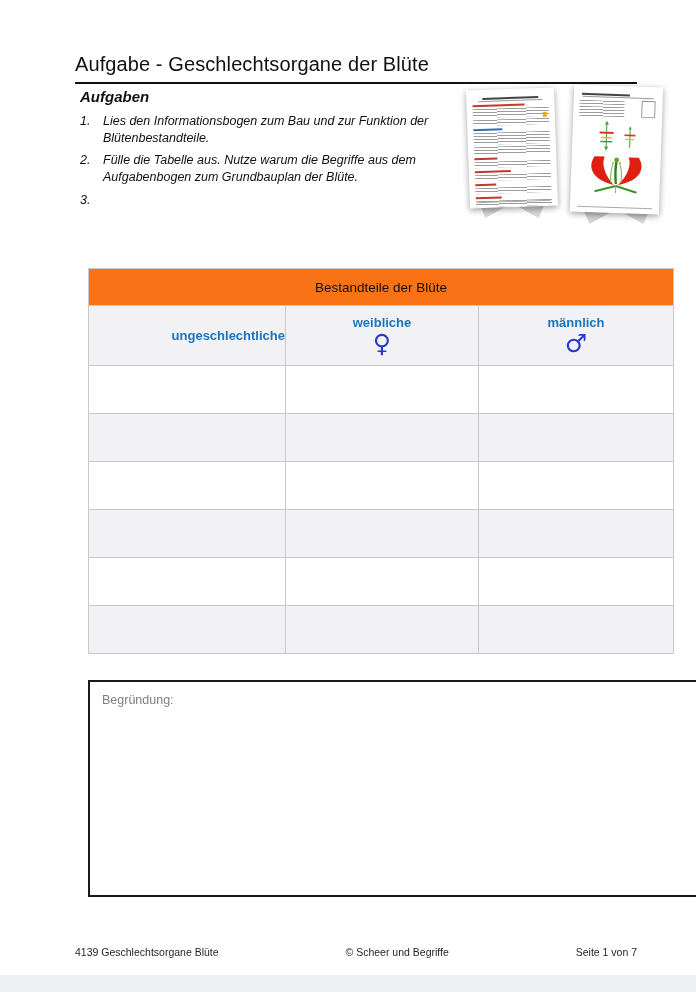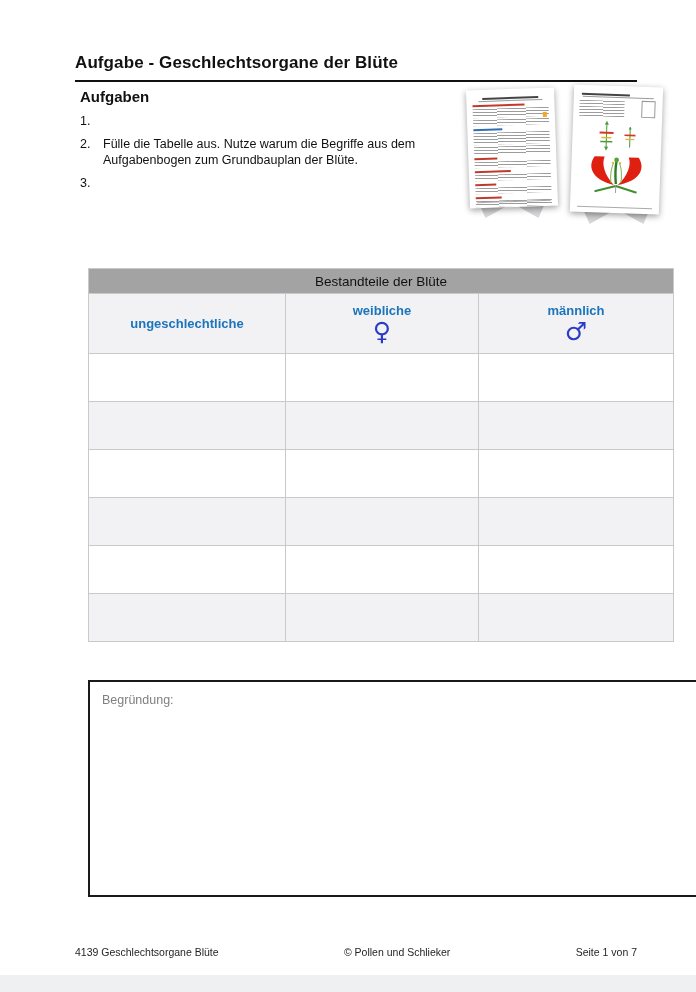--- a/index.html
+++ b/index.html
@@ -8,27 +8,27 @@
     width:696px;height:992px;background:#ffffff;
     font-family:"Liberation Sans","DejaVu Sans",sans-serif;
     color:#111;
     -webkit-font-smoothing:antialiased;
   }
   .page{position:relative;width:696px;height:992px;background:#fff;overflow:hidden;}
 
   
   .doc-title{
     position:absolute;left:75px;top:41px;width:562px;
-    font-size:17px;font-weight:bold;line-height:21px;
+    font-size:20px;font-weight:normal;line-height:21px;
     padding-bottom:7px;border-bottom:2px solid #111;
     letter-spacing:0.1px;
   }
 
   
-  .tasks{position:absolute;left:80px;top:88px;width:380px;}
+  .tasks{position:absolute;left:80px;top:88px;width:380px;font-style:italic;}
   .tasks-heading{font-size:15px;font-weight:bold;margin:0 0 8px 0;}
   .task{display:flex;font-size:12.5px;line-height:1.33;margin-bottom:6px;}
   .task-num{width:23px;flex:none;}
   .task-text{width:336px;}
 
   
   .thumbs{position:absolute;left:468px;top:86px;width:205px;height:142px;}
   .thumb{position:absolute;}
   .thumb-left{left:0;top:3px;}
   .thumb-right{left:104px;top:0;}
@@ -61,26 +61,26 @@
   .mini-diagrams{display:flex;justify-content:center;gap:8px;margin:4px 0 2px 0;}
   .flower-wrap{display:flex;justify-content:center;margin-top:1px;}
 
   
   .btable{
     position:absolute;left:88px;top:268px;width:585px;
     border-collapse:collapse;table-layout:fixed;
   }
   .btable td{border:1px solid #c9c9ca;box-sizing:border-box;padding:0;}
   .t-caption{
-    height:25px;text-align:center;vertical-align:middle;
-    font-size:13.5px;color:#111;background:#a3a3a3;
+    height:37px;text-align:center;vertical-align:middle;
+    font-size:13.5px;color:#111;background:#f97316;
   }
   .t-colhead{
     background:var(--table-shade,#f1f1f3);height:60px;
-    text-align:center;vertical-align:middle;
+    text-align:right;vertical-align:middle;
     color:var(--accent-blue,#1b74bc);font-weight:bold;font-size:13px;
   }
   .colhead-stack{display:flex;flex-direction:column;align-items:center;gap:1px;}
   .sym{
     color:var(--symbol-blue,#2b3bc8);font-size:25px;line-height:26px;
     font-weight:bold;font-family:"DejaVu Sans",sans-serif;
   }
   .btable tbody td{height:48px;background:#fff;}
   .btable tbody tr:nth-child(even) td{background:var(--table-shade,#f3f3f4);}
 
@@ -110,20 +110,21 @@
 
 <div class="page">
 
   <h1 class="doc-title">Aufgabe - Geschlechtsorgane der Blüte</h1>
 
   <div class="tasks">
     <h2 class="tasks-heading">Aufgaben</h2>
 
     <div class="task">
       <span class="task-num">1.</span>
+      <span class="task-text">Lies den Informationsbogen zum Bau und zur Funktion der Blütenbestandteile.</span>
     </div>
     <div class="task">
       <span class="task-num">2.</span>
       <span class="task-text">Fülle die Tabelle aus. Nutze warum die Begriffe aus dem Aufgabenbogen zum Grundbauplan der Blüte.</span>
     </div>
     <div class="task">
       <span class="task-num">3.</span>
     </div>
   </div>
 
@@ -258,19 +259,19 @@
       </tr>
       </tbody>
   </table>
 
   <div class="reason">
     <span class="reason-label">Begründung:</span>
   </div>
 
   <div class="footer">
     <span>4139 Geschlechtsorgane Blüte</span>
-    <span>© Pollen und Schlieker</span>
+    <span>© Scheer und Begriffe</span>
     <span>Seite 1 von 7</span>
   </div>
 
   <div class="page-edge"></div>
 
 </div>
 
 </body></html>

